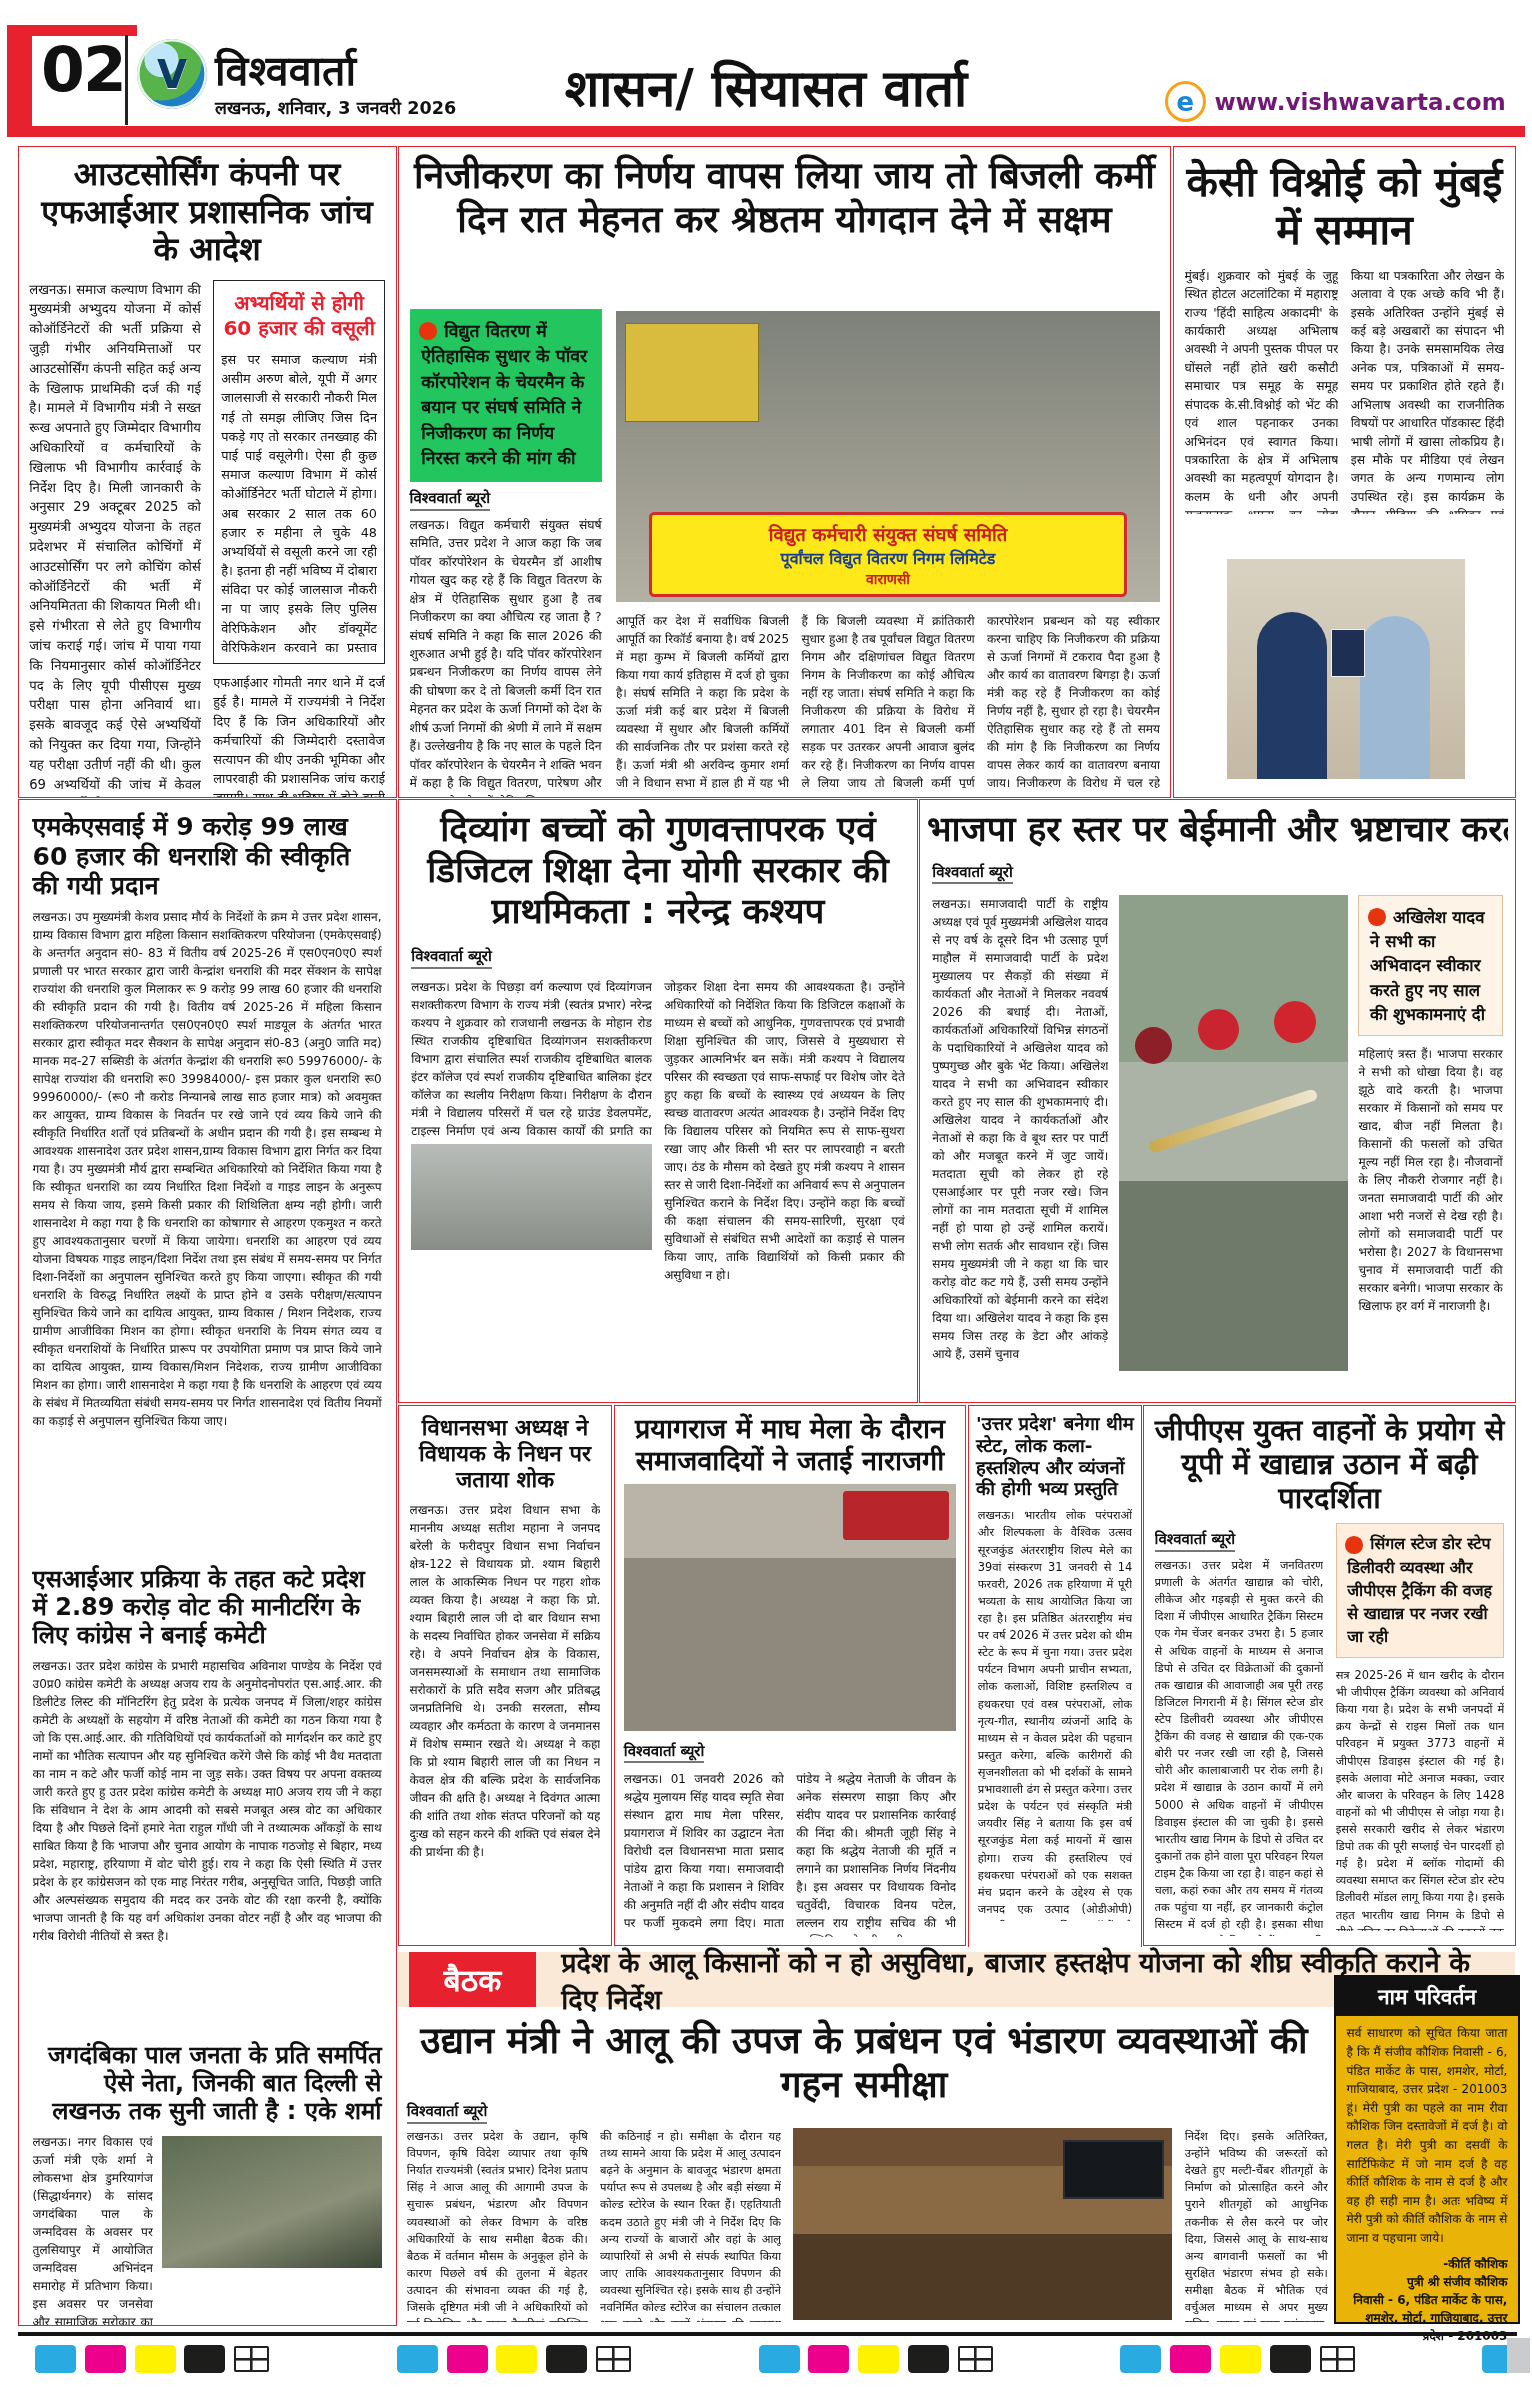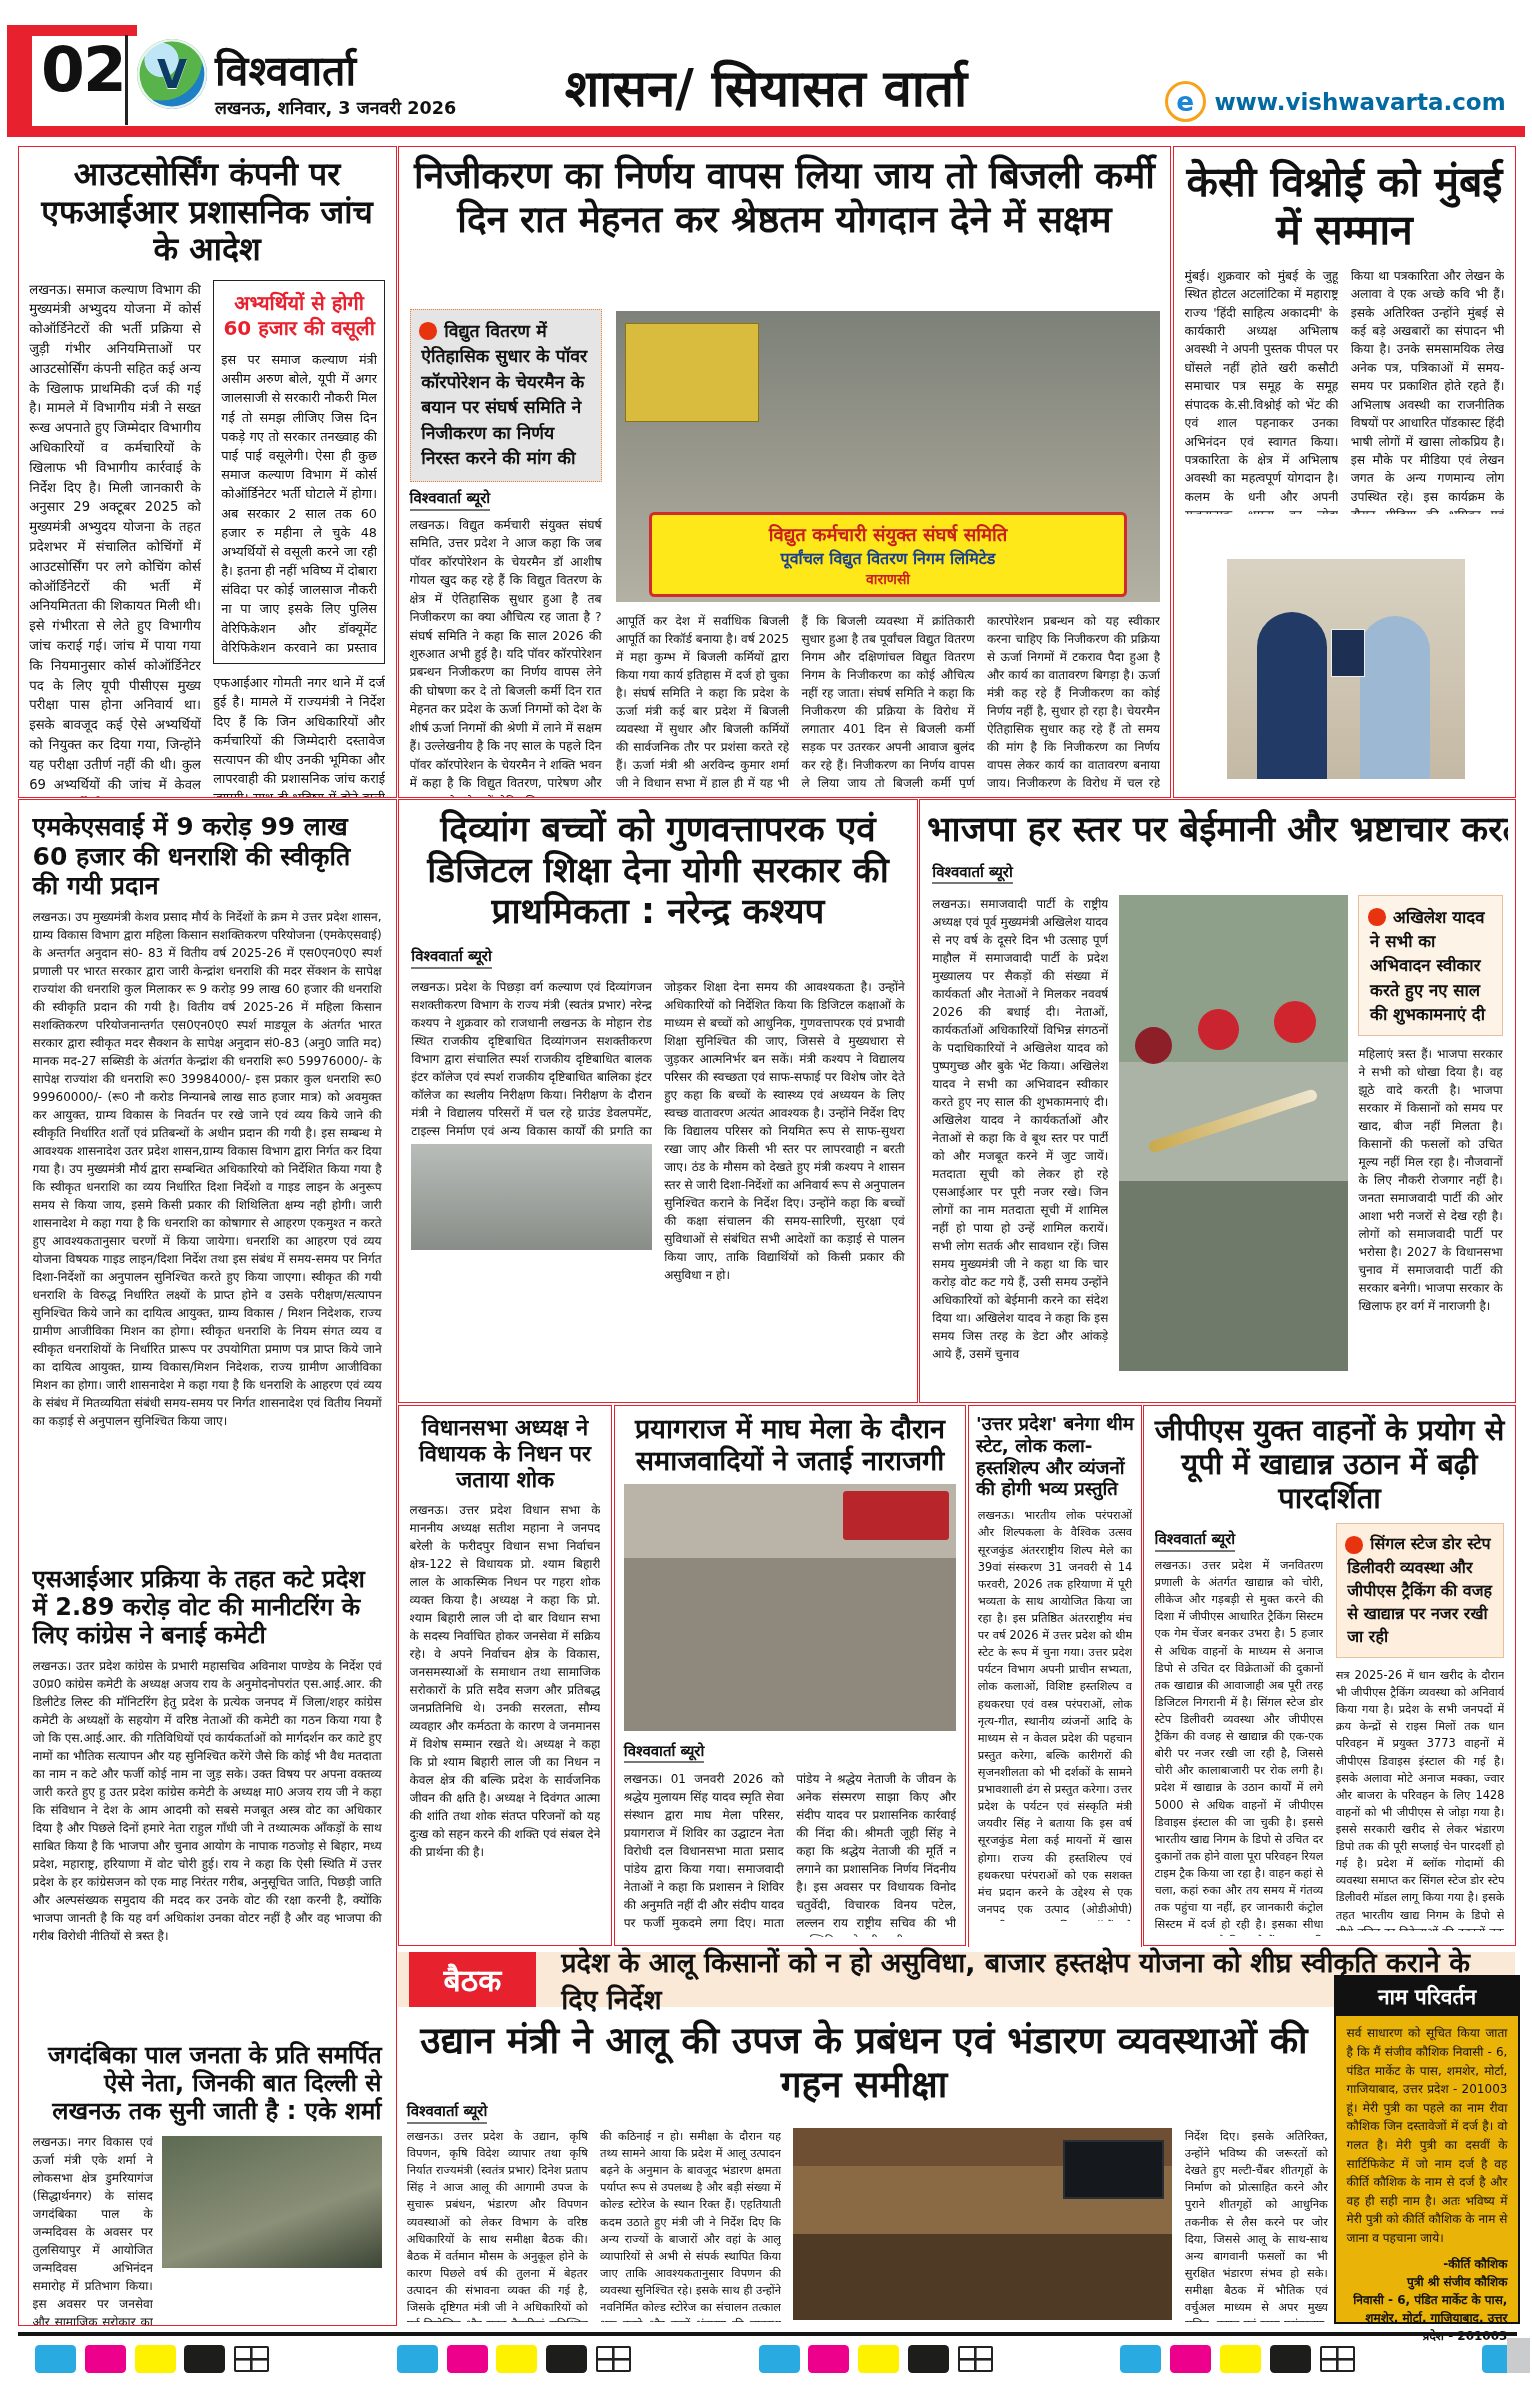--- a/index.html
+++ b/index.html
@@ -19,33 +19,33 @@
   .logo{position:absolute;left:137px;top:39px;width:70px;height:70px;border-radius:50%;
         background:radial-gradient(circle at 35% 30%,#bfe6f7 0 25%,#57b34a 26% 60%,#1f7fc4 61% 100%);
         display:flex;align-items:center;justify-content:center;box-shadow:0 0 0 2.6px #e9f4ec inset;}
   .logo span{font-size:39px;font-weight:800;color:#0c3b63;text-shadow:0 0.9px 0 #fff;}
   .masthead{position:absolute;left:215px;top:41px;font-size:41px;font-weight:800;}
   .dateline{position:absolute;left:215px;top:95px;font-size:17.6px;font-weight:700;}
   .section-title{position:absolute;left:0;right:0;top:51px;text-align:center;font-size:51px;font-weight:800;}
   .web{position:absolute;right:26.4px;top:81px;display:flex;align-items:center;gap:8.8px;}
   .web-icon{width:35px;height:35px;border-radius:50%;border:3.5px solid #f7a21a;color:#1c86d6;
             font-size:26.4px;font-weight:800;display:flex;align-items:center;justify-content:center;background:#fff;}
-  .web-text{font-size:23px;font-weight:800;color:#0369a1;}
+  .web-text{font-size:23px;font-weight:800;color:#701a75;}
   .hdr-rule{position:absolute;left:7px;top:126px;width:1518px;height:10.6px;background:var(--red);}
 
   
   .blk{position:absolute;border:1.8px solid var(--red);background:#fff;overflow:hidden;box-sizing:border-box;}
   .hl{font-weight:800;text-align:center;line-height:1.18;}
   .byline{font-weight:800;font-size:15px;border-bottom:2.6px solid #777;display:inline-block;padding-bottom:1.8px;margin:5.3px 0;}
   .body-txt{font-size:12.8px;line-height:1.5;text-align:justify;}
   .cols{display:flex;gap:12.3px;}
   .col{flex:1;overflow:hidden;}
   .photo{position:relative;background:linear-gradient(180deg,#a9aaa2,#8b8c84);overflow:hidden;}
   .redbox-subhead{color:var(--red);font-weight:800;text-align:center;font-size:20px;line-height:1.25;margin:5.3px 0 8.8px;}
-  .hl-box{border:1.8px dotted #e87f2e;background:#e5e5e5;padding:8.8px 10.6px;position:relative;}
+  .hl-box{border:1.8px dotted #e87f2e;background:#22c55e;padding:8.8px 10.6px;position:relative;}
   .hl-box .dot{position:absolute;left:8.8px;top:12.3px;width:17.6px;height:17.6px;border-radius:50%;background:#e8330f;}
   .hl-box p{margin:0 0 0 0;padding-left:0;font-size:17.6px;font-weight:800;line-height:1.45;text-align:left;}
   .badge{background:var(--red);color:#fff;font-size:28px;font-weight:800;border-radius:12.3px;
          padding:7px 23px;display:inline-block;position:relative;}
   .badge::before{content:"";position:absolute;left:-12.3px;top:5.3px;bottom:5.3px;width:14px;background:#f7941d;border-radius:3.5px;}
 
   
   .banner{position:absolute;left:6%;right:6%;bottom:5.3px;background:#ffe81a;border:3.5px solid #d02c2c;
           border-radius:5.3px;text-align:center;padding:5.3px 3.5px;}
   .banner .b1{color:#c81f1f;font-weight:800;font-size:18.5px;}

